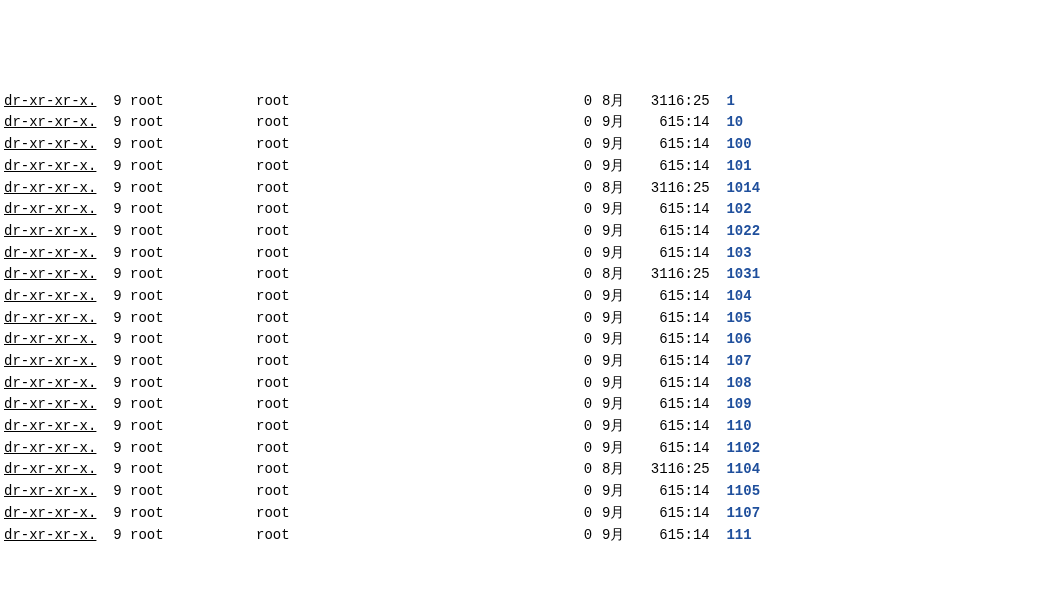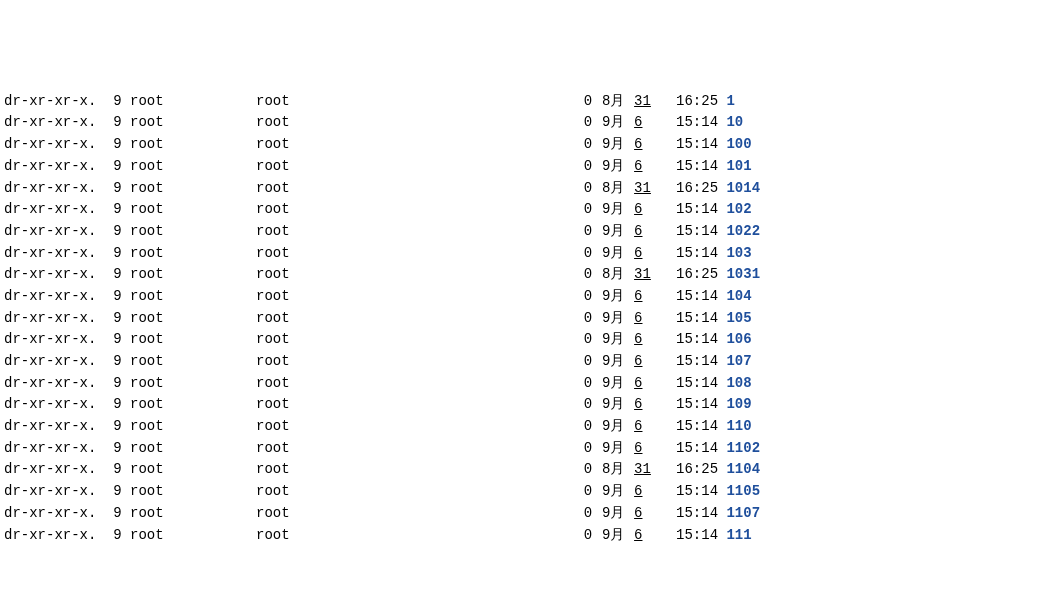--- a/index.html
+++ b/index.html
@@ -15,20 +15,21 @@
       white-space: pre;
       padding: 4px 0 4px 4px;
       line-height: 1.55;
     }
     .row {
       display: block;
     }
     .perm {
       display: inline-block;
       width: 11ch;
+      text-decoration: underline;
     }
     .links {
       display: inline-block;
       width: 3ch;
       text-align: right;
     }
     .owner {
       display: inline-block;
       width: 16ch;
       padding-left: 1ch;
@@ -43,26 +44,25 @@
       text-align: right;
     }
     .month {
       display: inline-block;
       width: 5ch;
       text-align: center;
     }
     .day {
       display: inline-block;
       width: 4ch;
-      text-decoration: underline;
+      text-align: right;
     }
     .time {
       display: inline-block;
       width: 6ch;
-      text-align: right;
     }
     .name {
       display: inline-block;
       padding-left: 1ch;
       font-weight: bold;
       color: #1f4f9c;
     }
   </style>
 </head>
 <body>

